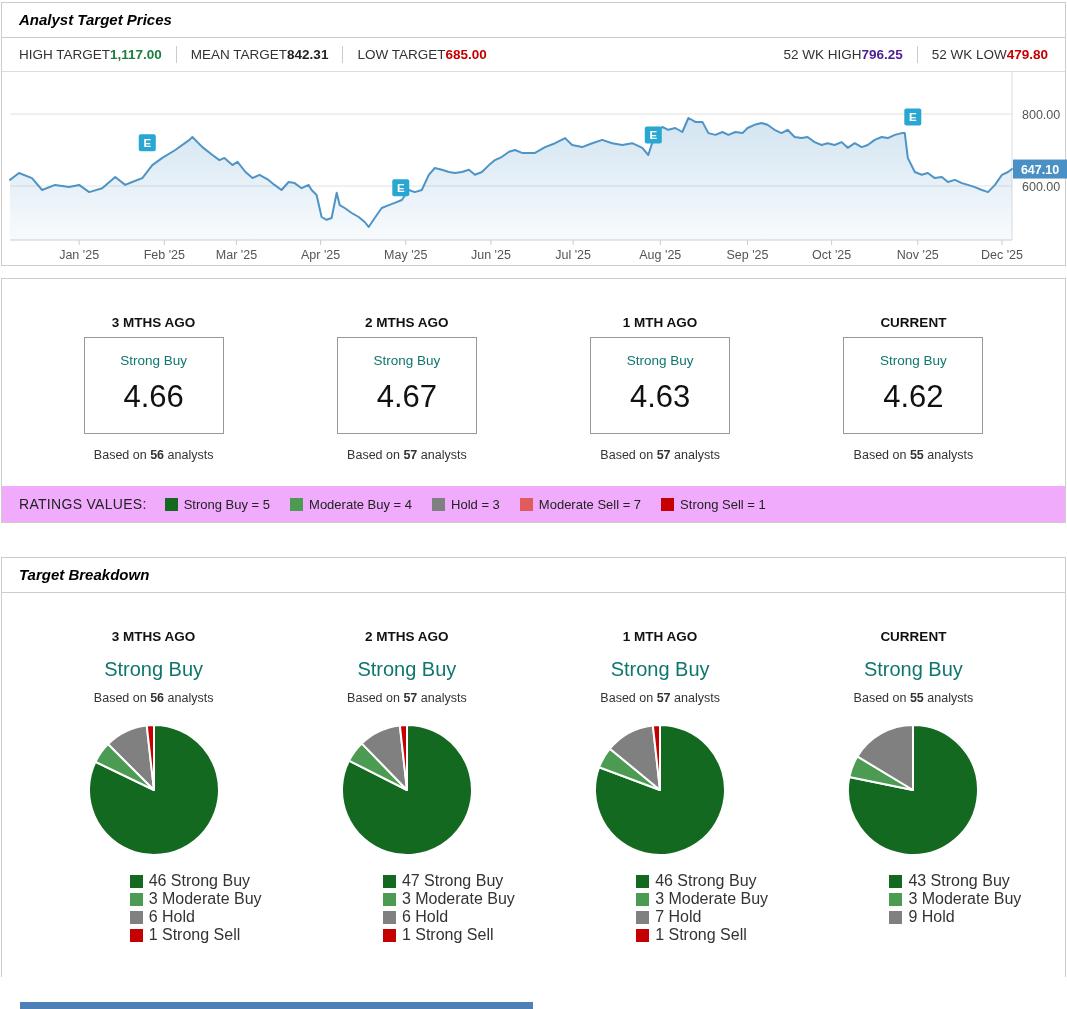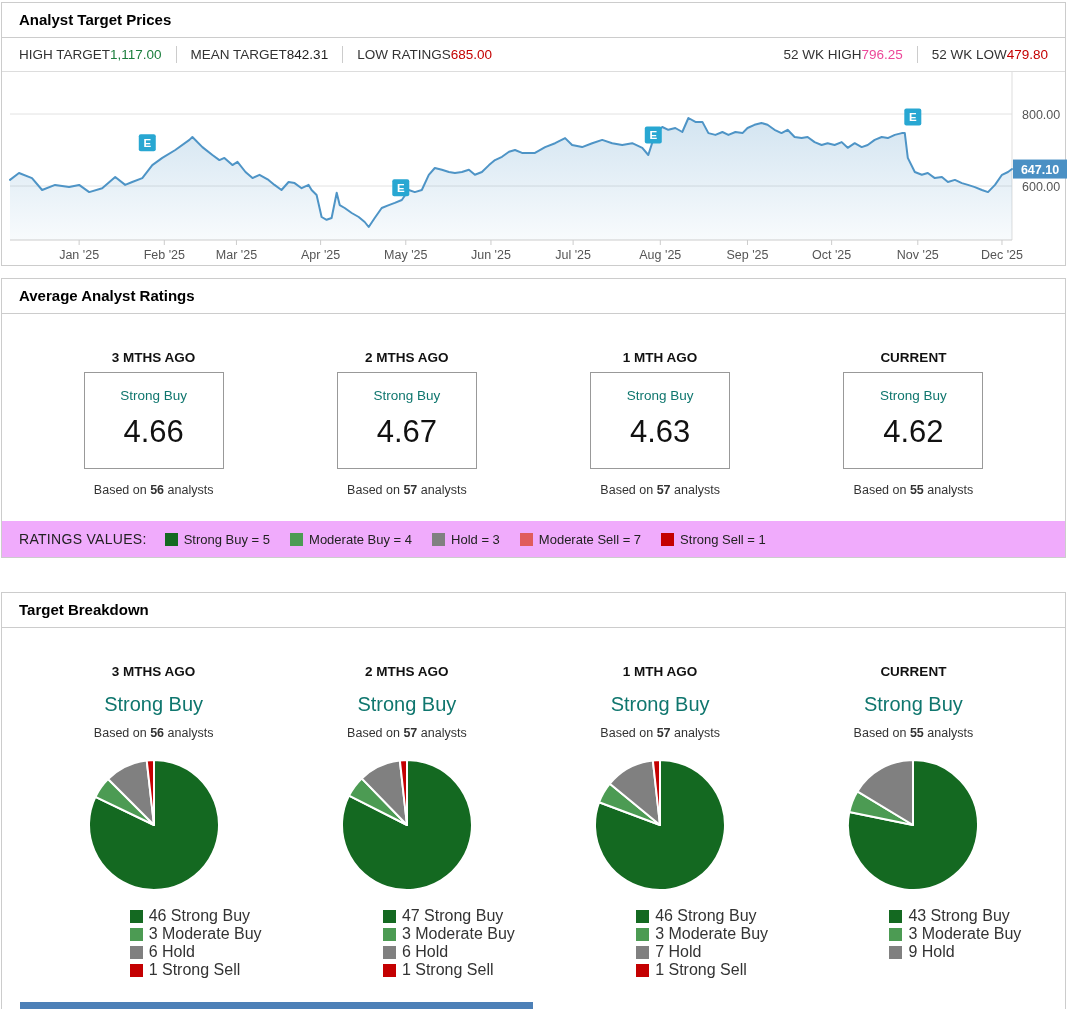--- a/index.html
+++ b/index.html
@@ -4,31 +4,31 @@
 <style>
   * { box-sizing: border-box; }
   html,body { margin:0; padding:0; }
   body {
     width:1067px; height:1009px; overflow:hidden; position:relative;
     background:#ffffff; font-family:"Liberation Sans", sans-serif; color:#222;
   }
   .panel { border:1px solid #cccccc; background:#fff; margin:0 1px; }
   .panel-header {
     padding:8px 17px 9px; border-bottom:1px solid #cccccc;
-    font-size:15px; font-weight:bold; color:#000;
+    font-size:15px; font-weight:bold; color:#000;font-style:italic;
   }
   
   #panel-target { margin-top:2px; }
   .stats-bar {
     display:flex; justify-content:space-between; align-items:center;
     padding:8px 17px; border-bottom:1px solid #dddddd; font-size:13.5px;
   }
   .stats-group { display:flex; align-items:center; }
   .stat { display:flex; align-items:center; gap:0; white-space:nowrap; color:#333; }
-  .stat-value { font-weight:normal; }
+  .stat-value { font-weight:bold; }
   .vdiv { width:1px; height:17px; background:#cccccc; margin:0 14px; }
   .chart-area { position:relative; height:193px; }
   
   #panel-avg { margin-top:12px; }
   #panel-breakdown { margin-top:34px; border-bottom:none; height:420px; }
   .cols { display:flex; padding:0 25px; }
   .col { width:25%; text-align:center; }
   .period-label { font-size:13.5px; font-weight:bold; color:#111; }
   #panel-avg .col { padding-top:36px; }
   #panel-avg .period-label { margin-bottom:7px; }
@@ -70,28 +70,28 @@
         <span>HIGH TARGET</span>
         <span class="stat-value" style="color: rgb(27, 126, 61);">1,117.00</span>
       </div>
       <span class="vdiv"></span>
       <div class="stat">
         <span>MEAN TARGET</span>
         <span class="stat-value" style="color: rgb(34, 34, 34);">842.31</span>
       </div>
       <span class="vdiv"></span>
       <div class="stat">
-        <span>LOW RATINGS</span>
+        <span>LOW TARGET</span>
         <span class="stat-value" style="color: rgb(196, 0, 0);">685.00</span>
       </div>
     </div>
     <div class="stats-group">
       <div class="stat">
         <span>52 WK HIGH</span>
-        <span class="stat-value" style="color: #ec4899;">796.25</span>
+        <span class="stat-value" style="color: #4c1d95;">796.25</span>
       </div>
       <span class="vdiv"></span>
       <div class="stat">
         <span>52 WK LOW</span>
         <span class="stat-value" style="color: rgb(196, 0, 0);">479.80</span>
       </div>
     </div>
   </div>
 
   <div class="chart-area" id="price-chart"><svg width="1065" height="193" viewBox="0 0 1065 193">
@@ -148,21 +148,20 @@
           <text x="651.284" y="66.88" text-anchor="middle" font-size="11.5" font-weight="bold" fill="#ffffff">E</text>
         </g>
         <g>
           <rect x="902.302" y="36.379999999999995" width="17" height="17" rx="2" fill="#28a7d2"></rect>
           <text x="910.802" y="48.879999999999995" text-anchor="middle" font-size="11.5" font-weight="bold" fill="#ffffff">E</text>
         </g>
       </svg></div>
 </div>
 
 <div class="panel" id="panel-avg">
-  <div class="panel-header">Average Analyst Ratings</div>
 
   <div class="cols">
     <div class="col">
       <div class="period-label">3 MTHS AGO</div>
       <div class="rating-box">
         <div class="rating-word green-text">Strong Buy</div>
         <div class="score">4.66</div>
       </div>
       <div class="based">
         <span>Based on</span>

